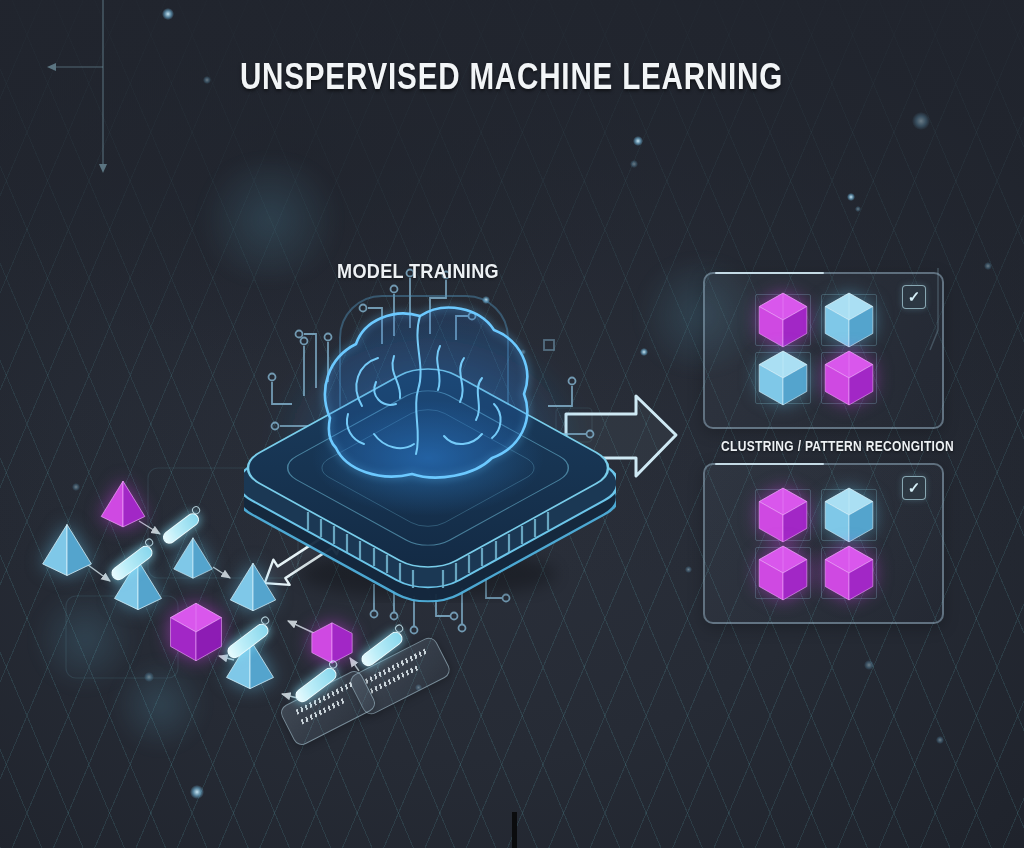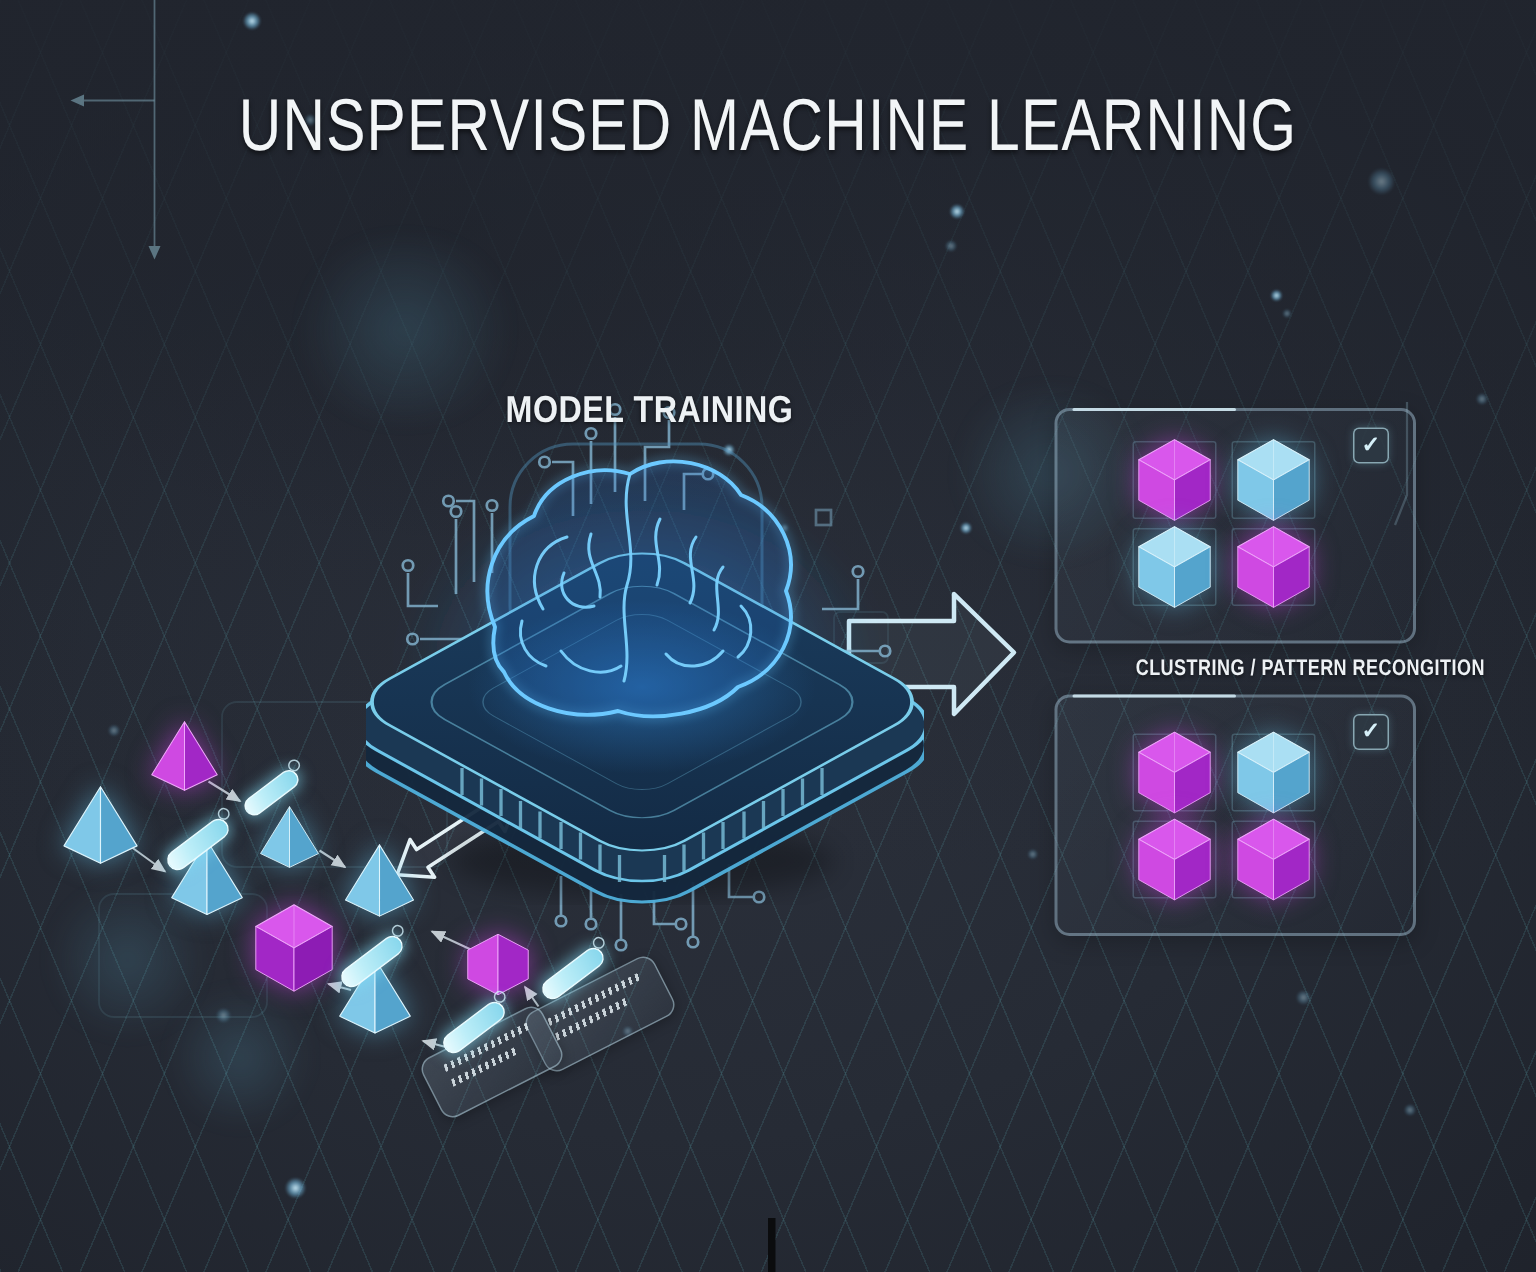--- a/index.html
+++ b/index.html
@@ -27,32 +27,32 @@
   .dot{position:absolute;border-radius:50%;z-index:3;filter:blur(0.6px);
     background:radial-gradient(circle, rgba(205,238,252,0.95) 0%, rgba(120,195,235,0.55) 40%, rgba(120,195,235,0) 72%);}
   .dot.dim{opacity:.45}
   .dot.pink{background:radial-gradient(circle, rgba(245,190,245,0.95) 0%, rgba(216,110,220,0.5) 45%, rgba(216,110,220,0) 72%);}
 
   .overlay{position:absolute;left:0;top:0;z-index:4;}
 
   
   .title{
     position:absolute;left:0;right:0;top:56px;z-index:8;text-align:center;
-    color:#f2f5f7;font-size:49px;font-weight:normal;letter-spacing:1px;
+    color:#f2f5f7;font-size:37px;font-weight:bold;letter-spacing:1px;
     text-shadow:0 2px 4px rgba(0,0,0,0.55);
   }
   .cond{display:inline-block;transform:scaleX(0.80);transform-origin:center;white-space:nowrap;}
   .cond-l{display:inline-block;transform:scaleX(0.86);transform-origin:left center;white-space:nowrap;}
   .lbl{
     position:absolute;z-index:8;color:#edf1f4;font-weight:bold;
     text-shadow:0 1px 3px rgba(0,0,0,0.6);letter-spacing:0.4px;
   }
-  .lbl-training{left:337px;top:259px;font-size:25px;}
+  .lbl-training{left:337px;top:259px;font-size:21px;}
   .lbl-input{left:55px;top:419px;font-size:18px;}
-  .lbl-output{left:728px;top:437px;width:248px;text-align:right;font-size:15px;}
+  .lbl-output{left:692px;top:437px;width:248px;text-align:right;font-size:15px;}
 
   
   .chip-art{position:absolute;left:244px;top:212px;z-index:5;}
 
   
   .shape{position:absolute;z-index:6;}
   .shape svg{display:block;width:100%;height:100%;overflow:visible;}
   [data-variant="magenta"]{--ct:#d957ec;--cl:#cf49e2;--cr:#a227c6;--ce:#f0a8fb;--cglow:rgba(208,66,232,0.55);}
   [data-variant="cyan"],[data-variant="blue"]{--ct:#aadff3;--cl:#7fc8e8;--cr:#54a4cd;--ce:#def5fd;--cglow:rgba(100,195,235,0.5);}
   .shape svg, .cube-cell svg{filter:drop-shadow(0 0 9px var(--cglow));}

